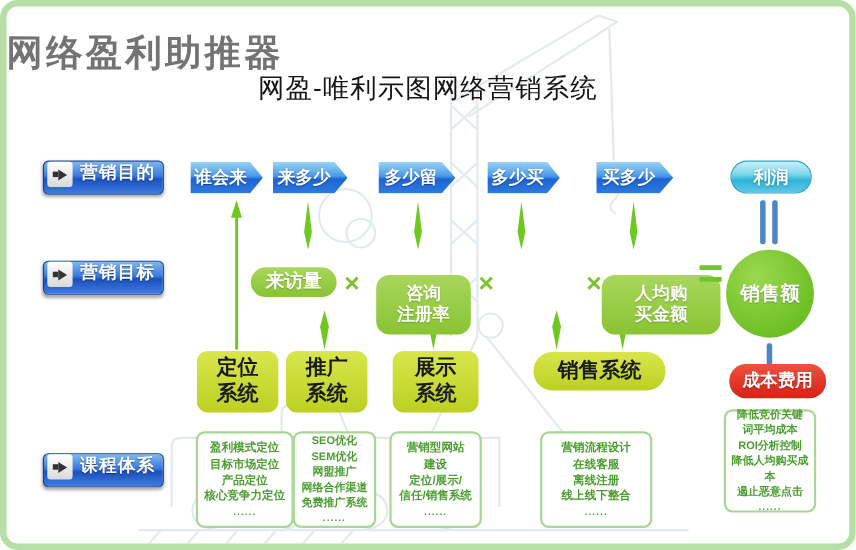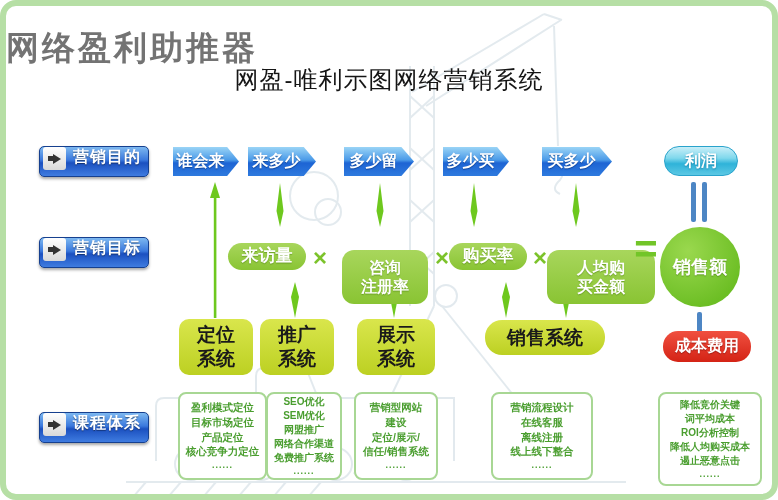--- a/index.html
+++ b/index.html
@@ -226,21 +226,20 @@
         <polygon points="7,0 11,15 7,36 3,15" fill="#6ec81e"></polygon>
       </svg>
 
     <div class="metric one" style="left:222px;width:78px">来访量</div>
     <div class="op" style="left:303px">×</div>
     <div class="metric two" style="left:336px;width:86px">
       <span>咨询</span>
       <span>注册率</span>
     </div>
     <div class="op" style="left:425px">×</div>
-    <div class="metric one" style="left:443px;width:78px">购买率</div>
     <div class="op" style="left:523px">×</div>
     <div class="metric two" style="left:541px;width:108px">
       <span>人均购</span>
       <span>买金额</span>
     </div>
     <div class="op eq" style="left:625px">=</div>
     <div class="sales">销售额</div>
 
     <div class="sysbox" style="left:173px;width:74px">
       <span>定位</span>
@@ -279,21 +278,21 @@
       <div>信任/销售系统</div>
       <div class="dots">......</div>
     </div>
     <div class="course" style="left:485px;width:102px;height:88px">
       <div>营销流程设计</div>
       <div>在线客服</div>
       <div>离线注册</div>
       <div>线上线下整合</div>
       <div class="dots">......</div>
     </div>
-    <div class="course" style="left:652px;width:104px;height:94px;top:386px;font-size:10px">
+    <div class="course" style="left:652px;width:84px;height:94px;top:366px;font-size:10px">
       <div>降低竞价关键</div>
       <div>词平均成本</div>
       <div>ROI分析控制</div>
       <div>降低人均购买成本</div>
       <div>遏止恶意点击</div>
       <div class="dots">......</div>
     </div>
 
   </div>
 </div>

